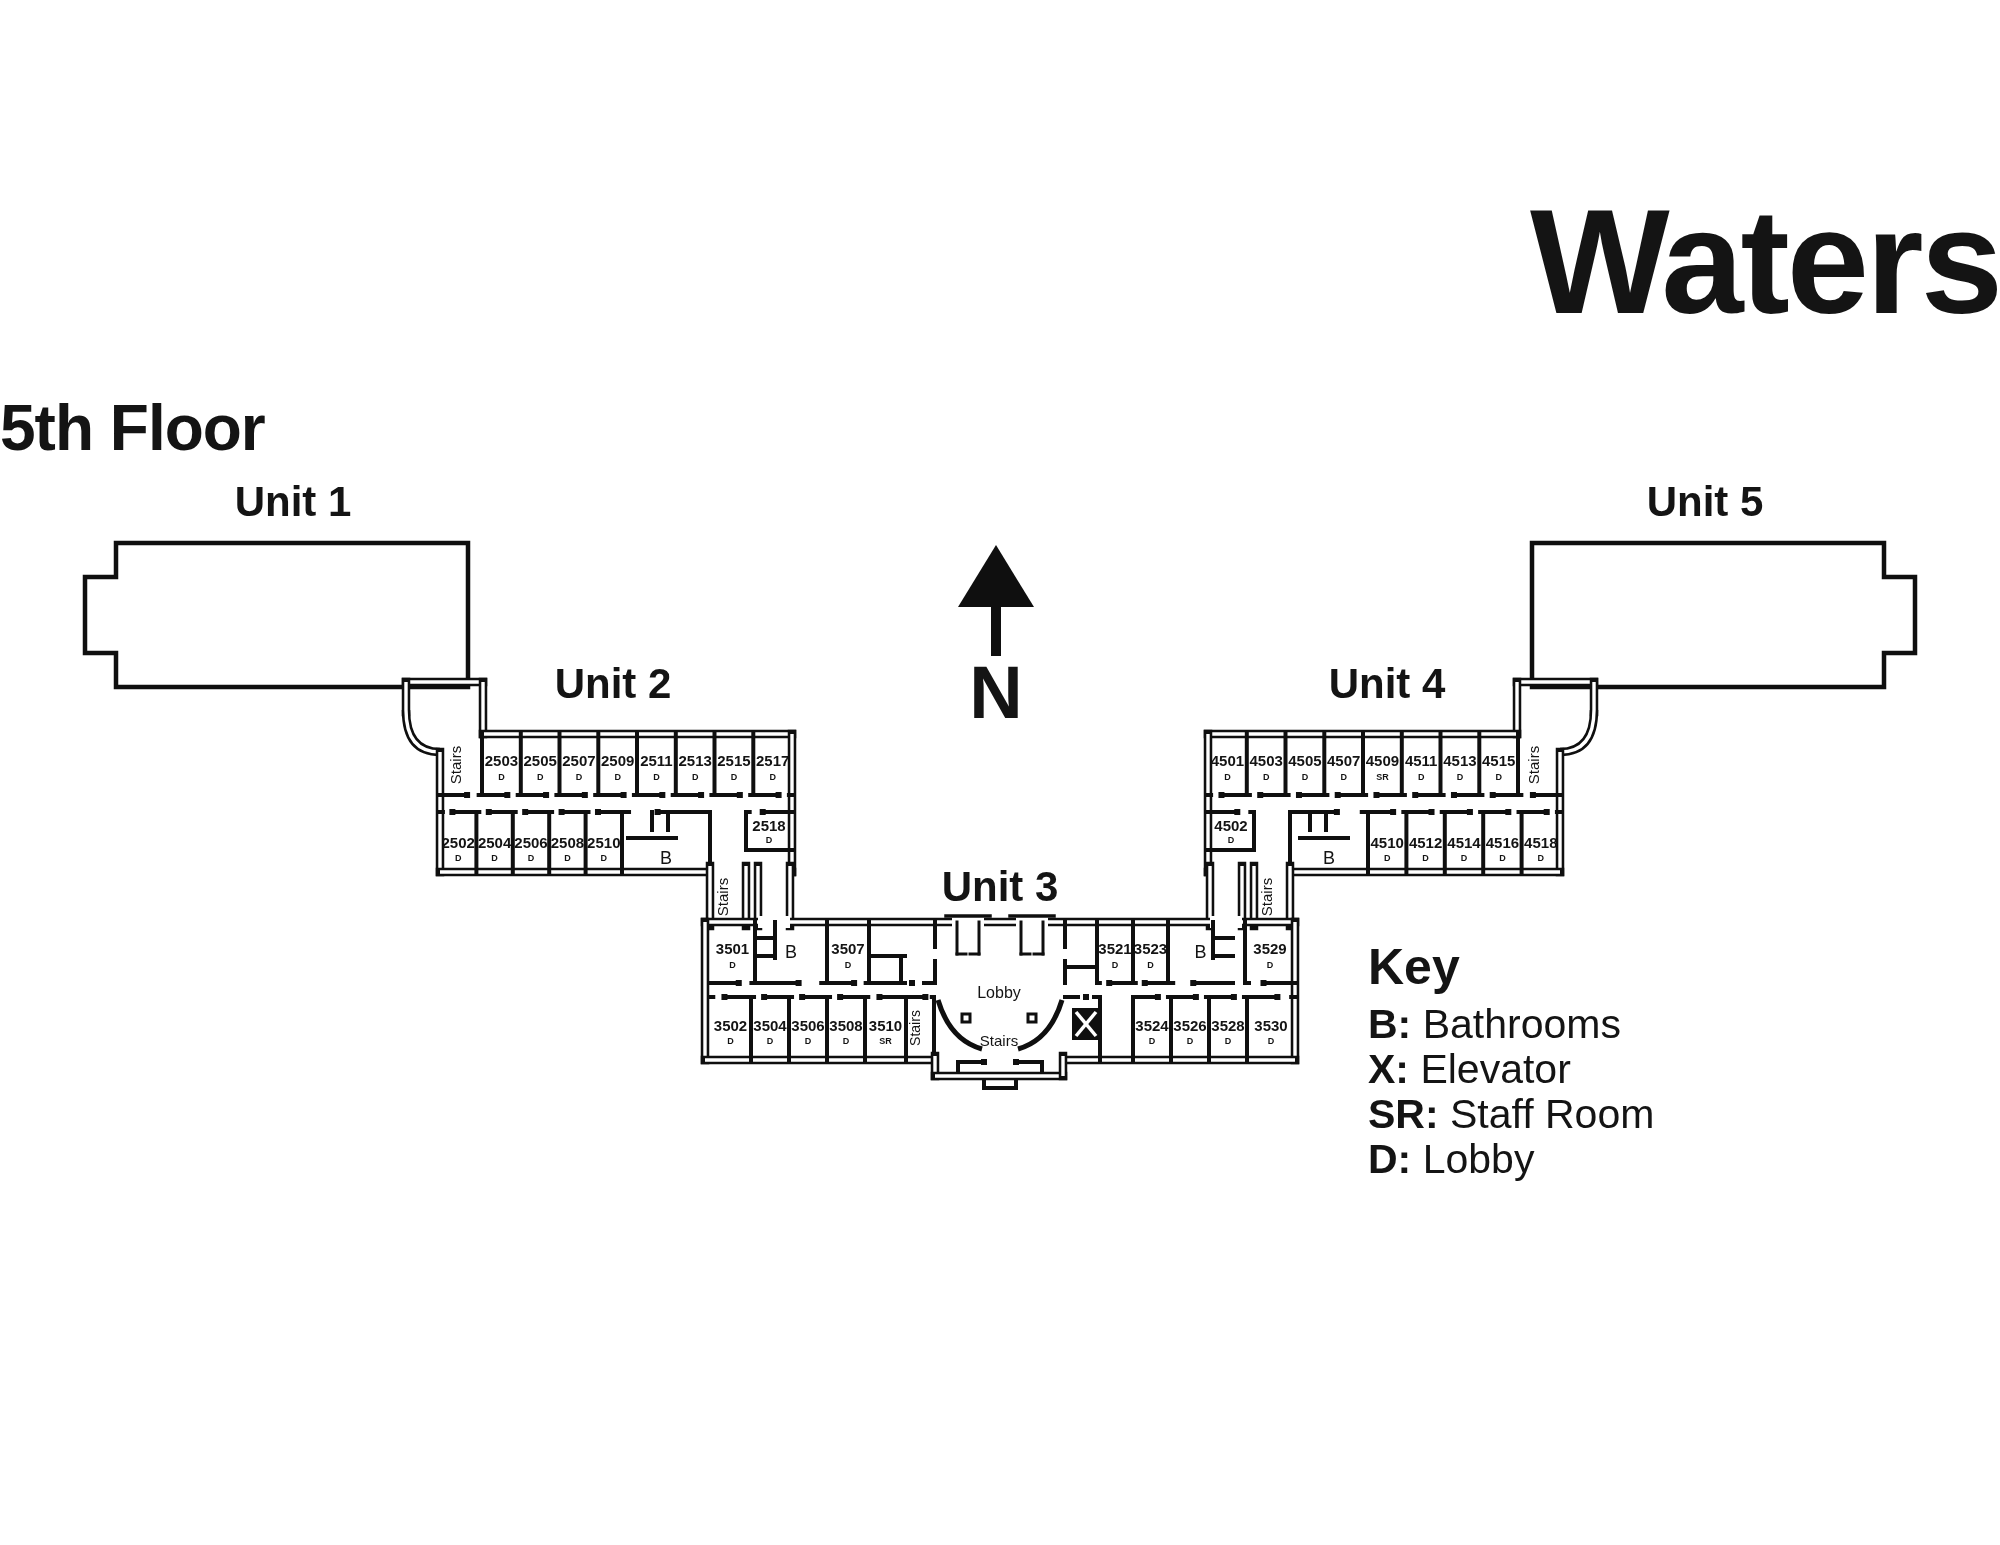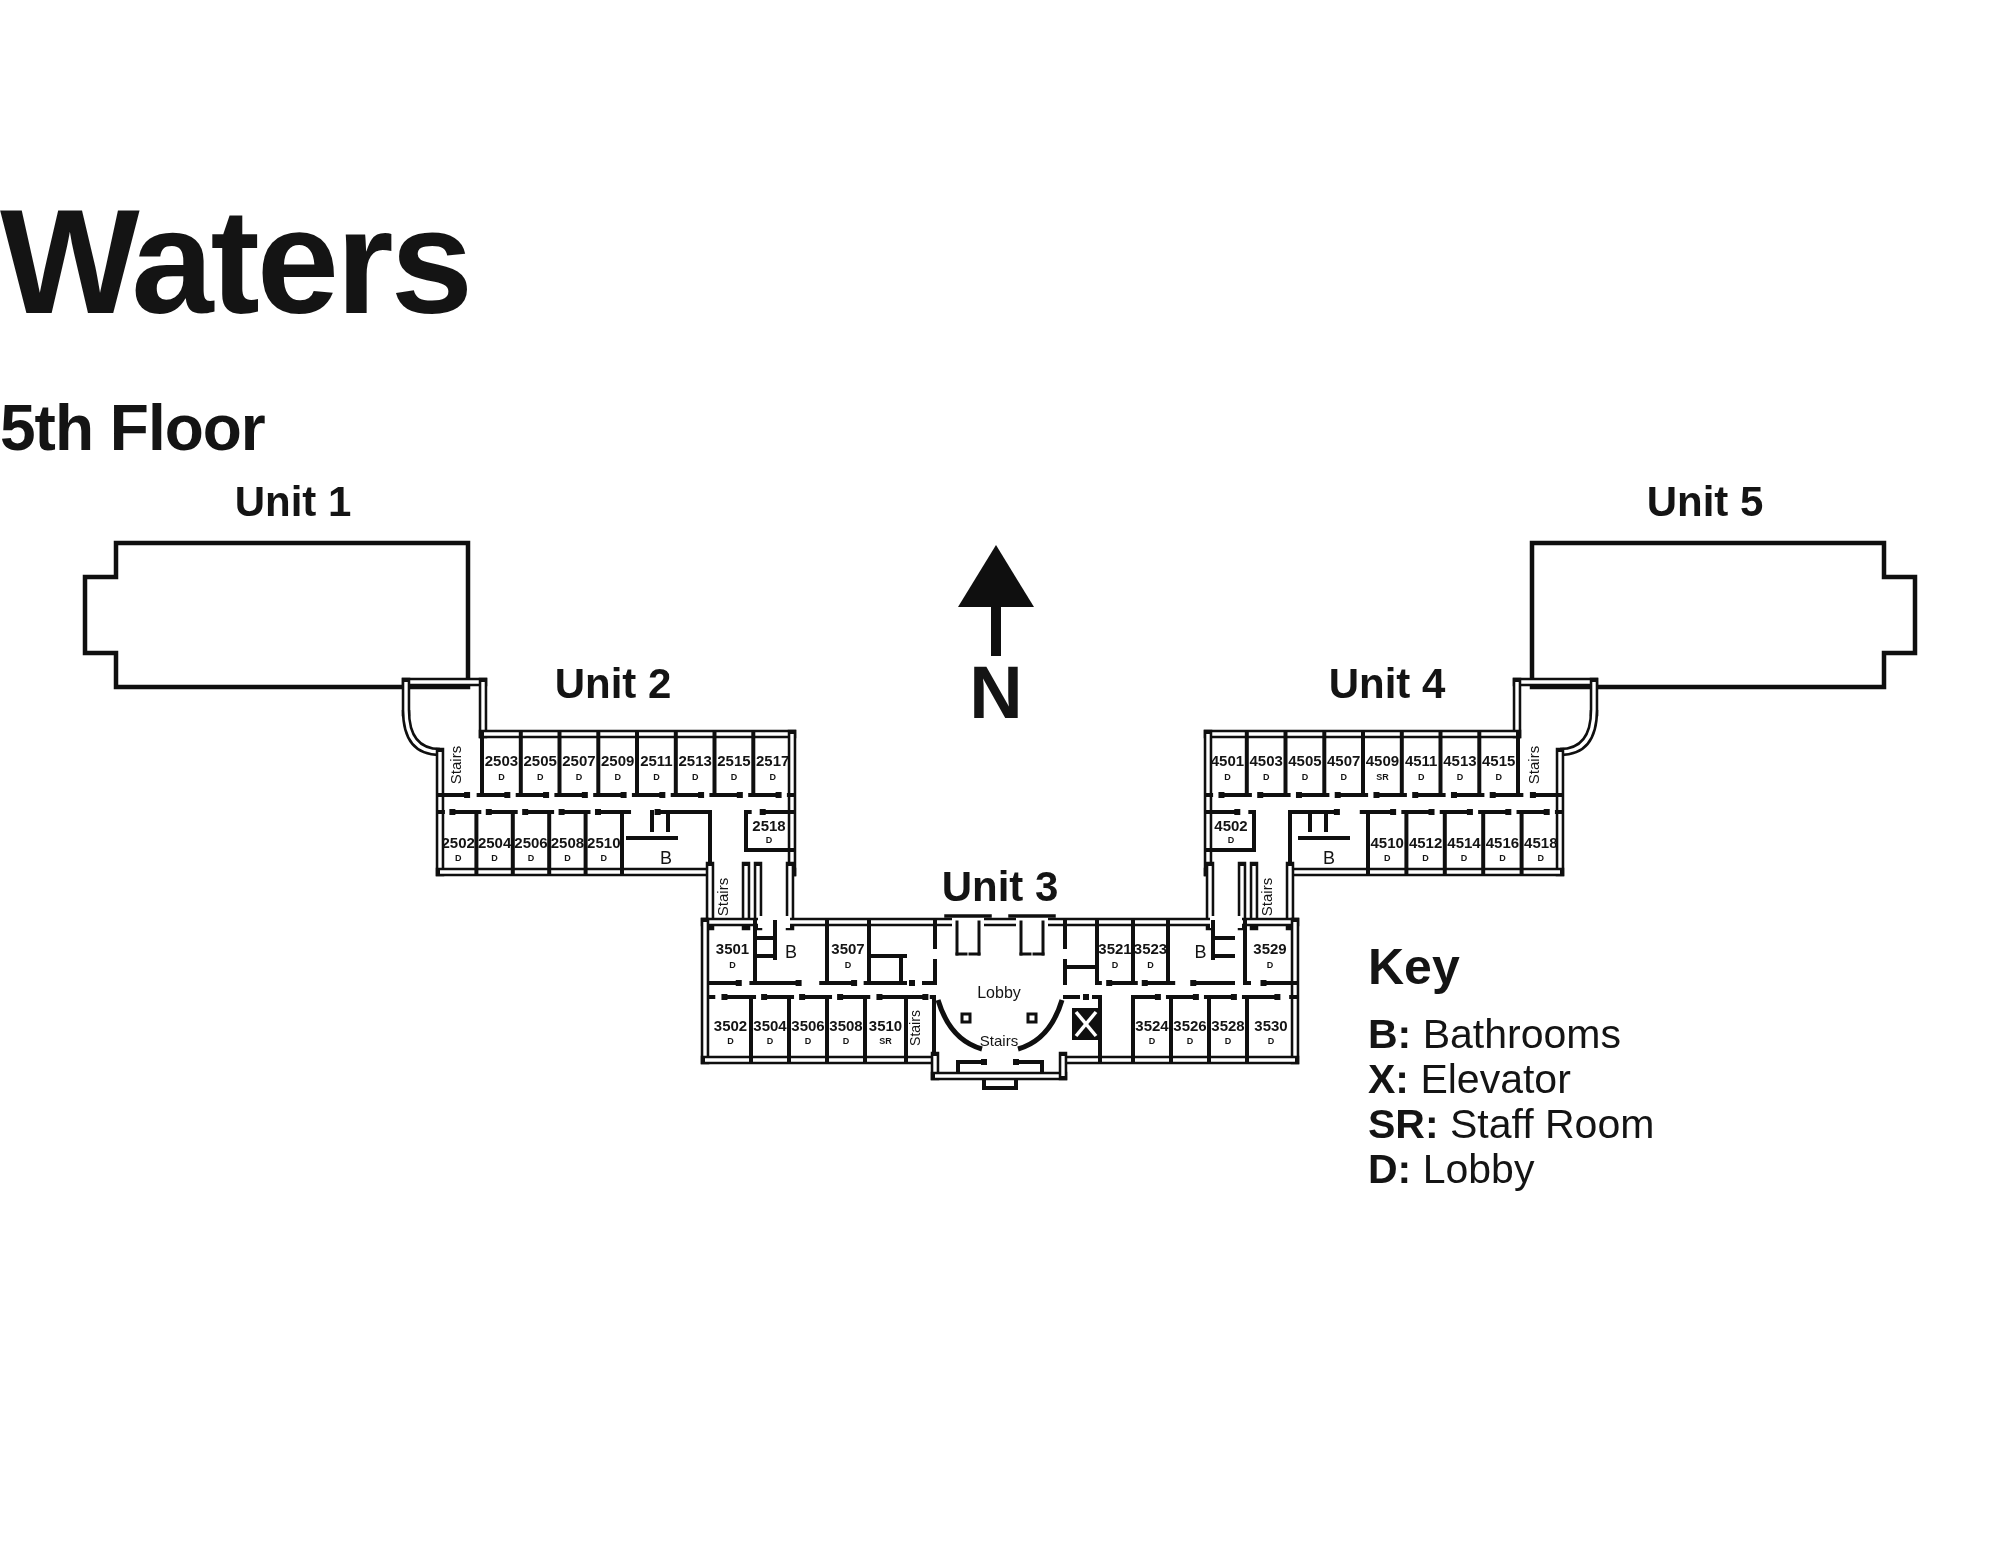--- a/index.html
+++ b/index.html
@@ -1,24 +1,24 @@
 <!DOCTYPE html>
 <html><head>
 <meta charset="utf-8">
 <style>
   html,body{margin:0;padding:0;background:#ffffff;}
   .canvas{position:relative;width:2000px;height:1545px;background:#fff;overflow:hidden;
           font-family:"Liberation Sans", sans-serif;color:#141414;}
   .canvas svg{position:absolute;left:0;top:0;}
-  .page-title{position:absolute;left:0;right:0;top:188px;text-align:left;
+  .page-title{position:absolute;left:0;right:0;top:188px;text-align:right;
               font-size:148px;font-weight:700;letter-spacing:-3px;line-height:1;}
   .page-subtitle{position:absolute;left:0;right:0;top:396px;text-align:left;
               font-size:64px;font-weight:700;letter-spacing:-1px;line-height:1;}
   .key{position:absolute;left:1368px;top:938px;}
-  .key-heading{font-size:50px;font-weight:700;line-height:58px;margin-bottom:16px;}
+  .key-heading{font-size:50px;font-weight:700;line-height:58px;margin-bottom:6px;}
   .key-row{font-size:41px;line-height:45px;white-space:nowrap;}
   .key-abbr{font-weight:700;}
   svg text{font-family:"Liberation Sans", sans-serif;fill:#141414;}
 </style>
 </head>
 <body>
 
 <div class="canvas">
   <svg id="plan" width="2000" height="1545" viewBox="0 0 2000 1545">
       <path d="M116,543 H468 V687 H116 V653 H85 V577 H116 Z" fill="none" stroke="#0f0f0f" stroke-width="4.5"></path>

